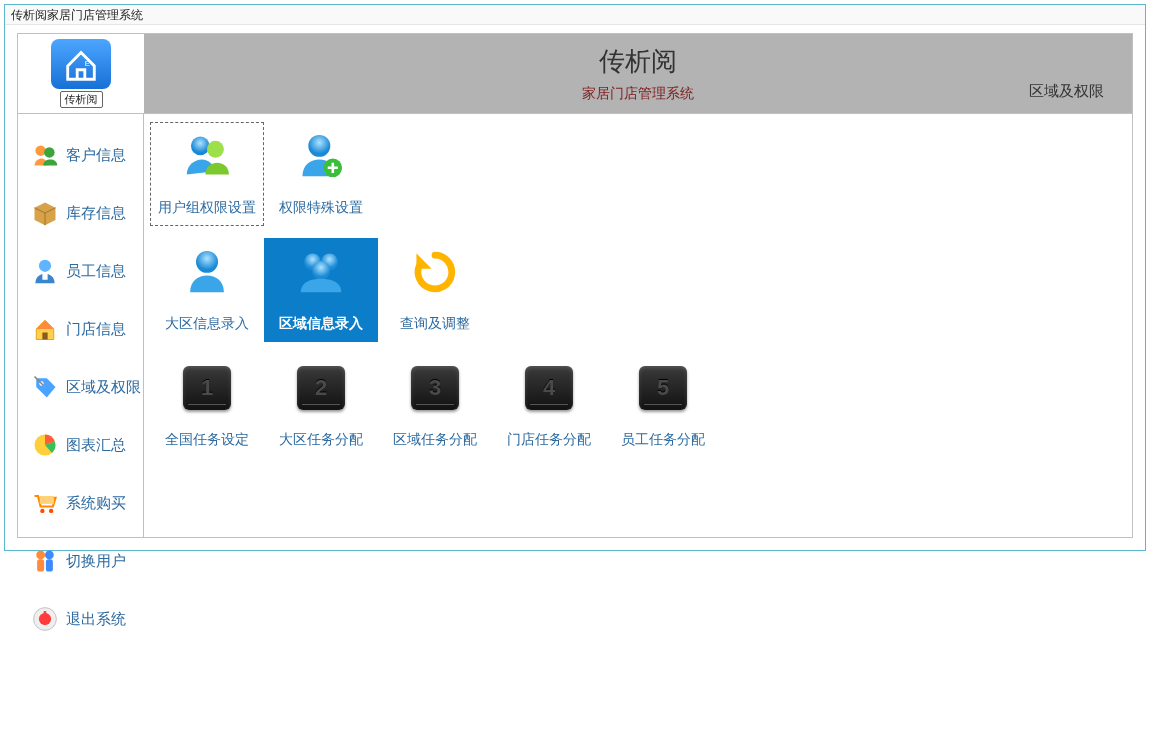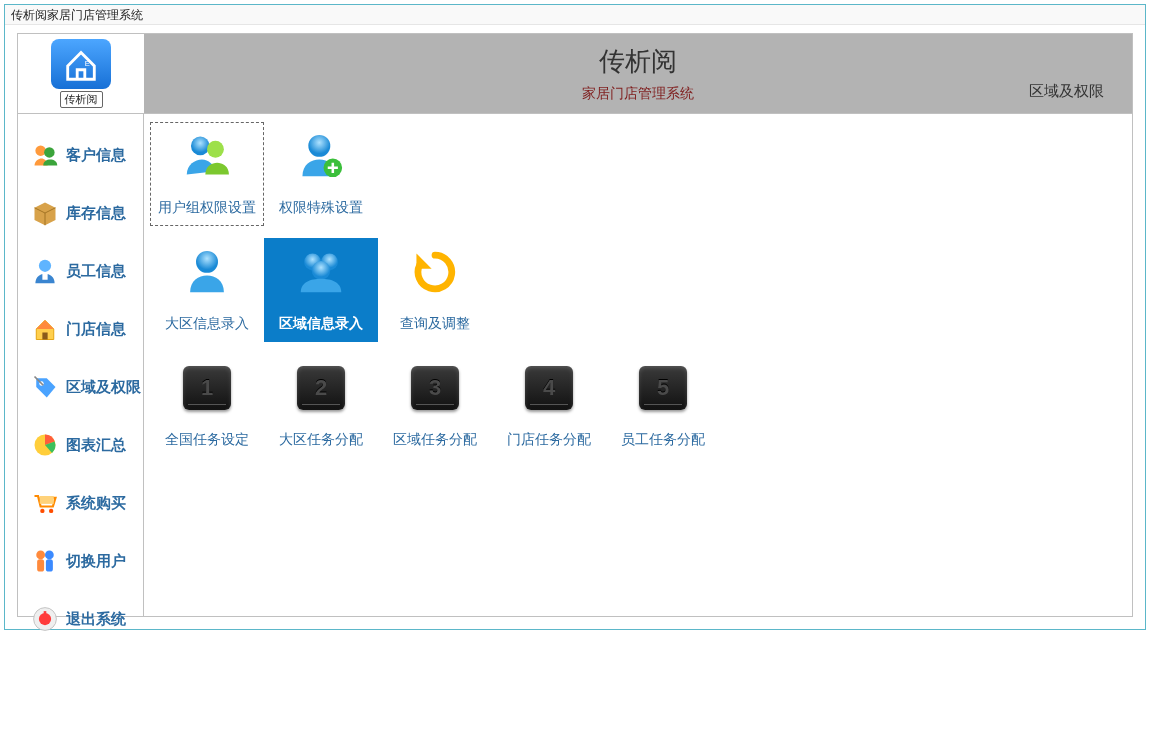--- a/index.html
+++ b/index.html
@@ -9,21 +9,21 @@
     --link-blue:#2c6aa0;
     --selected:#0b7dc9;
     --sidebar-wd:126px;
   }
   *{box-sizing:border-box;font-family:"Microsoft YaHei","PingFang SC",Arial,sans-serif;}
   html,body{margin:0;padding:0;background:#fff;}
   body{width:1150px;height:742px;overflow:hidden;}
 
   .outer{
     margin:4px;
-    width:1142px;height:626px;
+    width:1142px;height:547px;
     border:1px solid var(--border);
     background:#fff;
     position:relative;
   }
   .titlebar{
     height:20px;line-height:20px;
     padding:0 6px;
     font-size:12px;color:#222;
     border-bottom:1px solid #e6e6e6;
     background:#f9f9f9;
@@ -70,21 +70,20 @@
   }
 
   .body{
     position:absolute;top:80px;left:0;right:0;bottom:0;
     display:flex;
   }
   .sidebar{
     width:var(--sidebar-wd);
     border-right:1px solid var(--grid-border);
     padding-top:12px;
-    font-weight:bold;
   }
   .side-item{
     display:flex;align-items:center;
     height:58px;
     padding-left:12px;
     cursor:pointer;
     color:var(--link-blue);
     font-size:15px;
   }
   .side-item .sic{width:30px;height:30px;display:flex;align-items:center;justify-content:center;}

